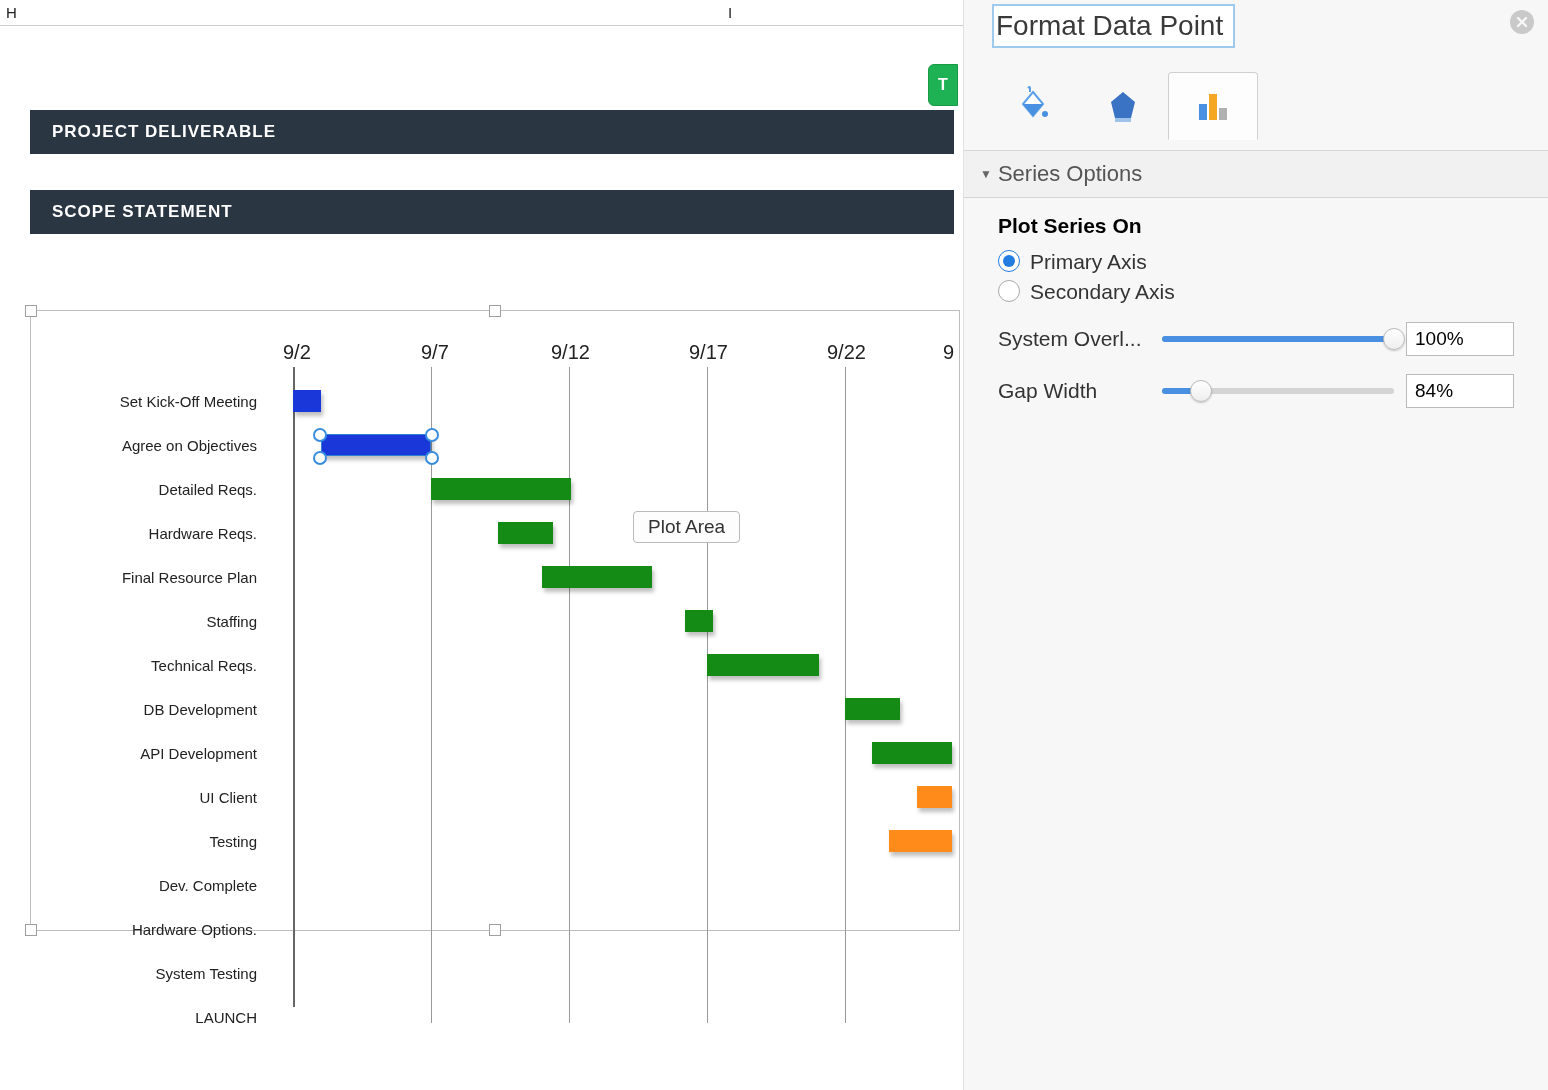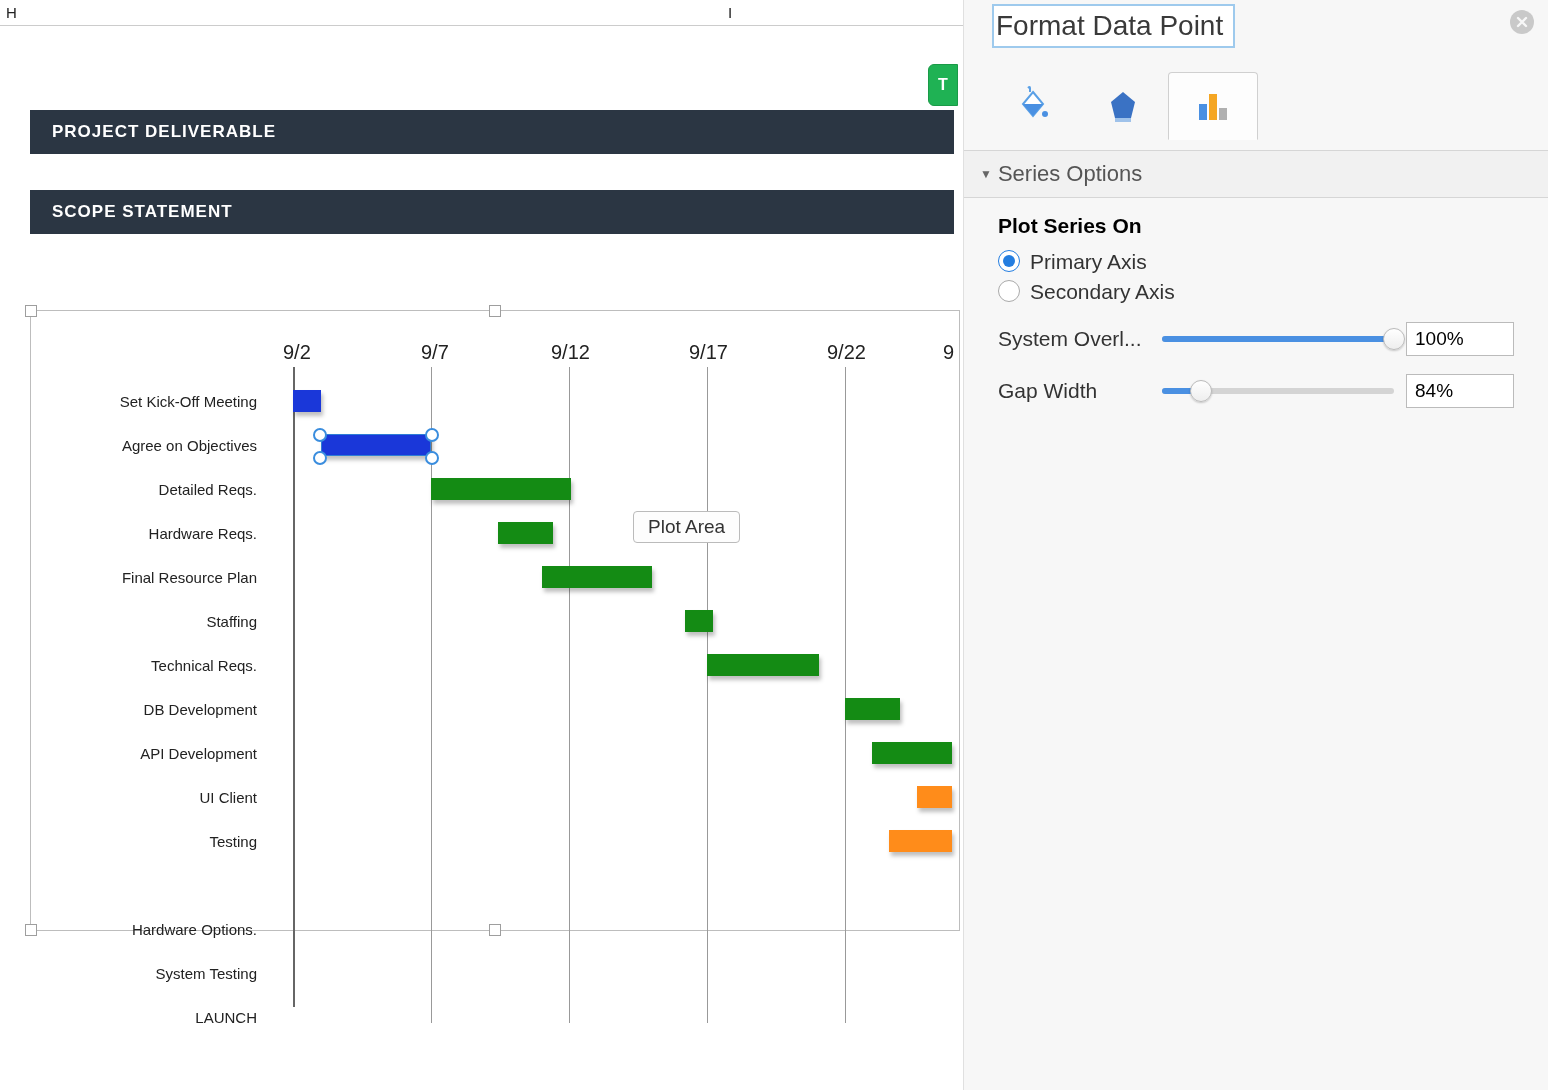--- a/index.html
+++ b/index.html
@@ -115,20 +115,21 @@
     <div class="ylabel" style="top:84px">Agree on Objectives</div>
     <div class="ylabel" style="top:128px">Detailed Reqs.</div>
     <div class="ylabel" style="top:172px">Hardware Reqs.</div>
     <div class="ylabel" style="top:216px">Final Resource Plan</div>
     <div class="ylabel" style="top:260px">Staffing</div>
     <div class="ylabel" style="top:304px">Technical Reqs.</div>
     <div class="ylabel" style="top:348px">DB Development</div>
     <div class="ylabel" style="top:392px">API Development</div>
     <div class="ylabel" style="top:436px">UI Client</div>
     <div class="ylabel" style="top:480px">Testing</div>
+    <div class="ylabel" style="top:524px">Dev. Complete</div>
     <div class="ylabel" style="top:568px">Hardware Options.</div>
     <div class="ylabel" style="top:612px">System Testing</div>
     <div class="ylabel" style="top:656px">LAUNCH</div>
 
     <div class="bar blue" style="top:51px;  left:232px; width:28px"></div>
 
     <div class="bar blue selected" style="top:95px; left:260px; width:110px"></div>
     <div class="sel-handle" style="top:89px; left:252px"></div>
     <div class="sel-handle" style="top:89px; left:364px"></div>
     <div class="sel-handle" style="top:112px; left:252px"></div>

